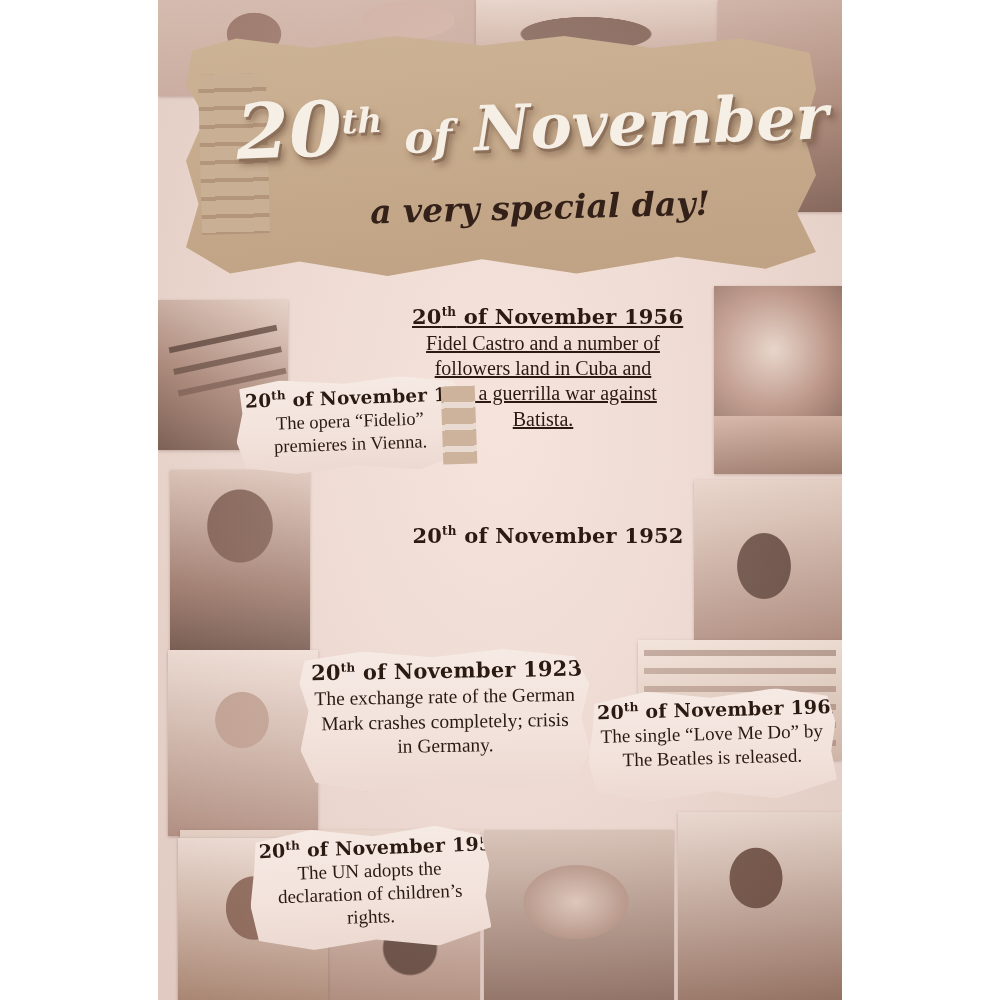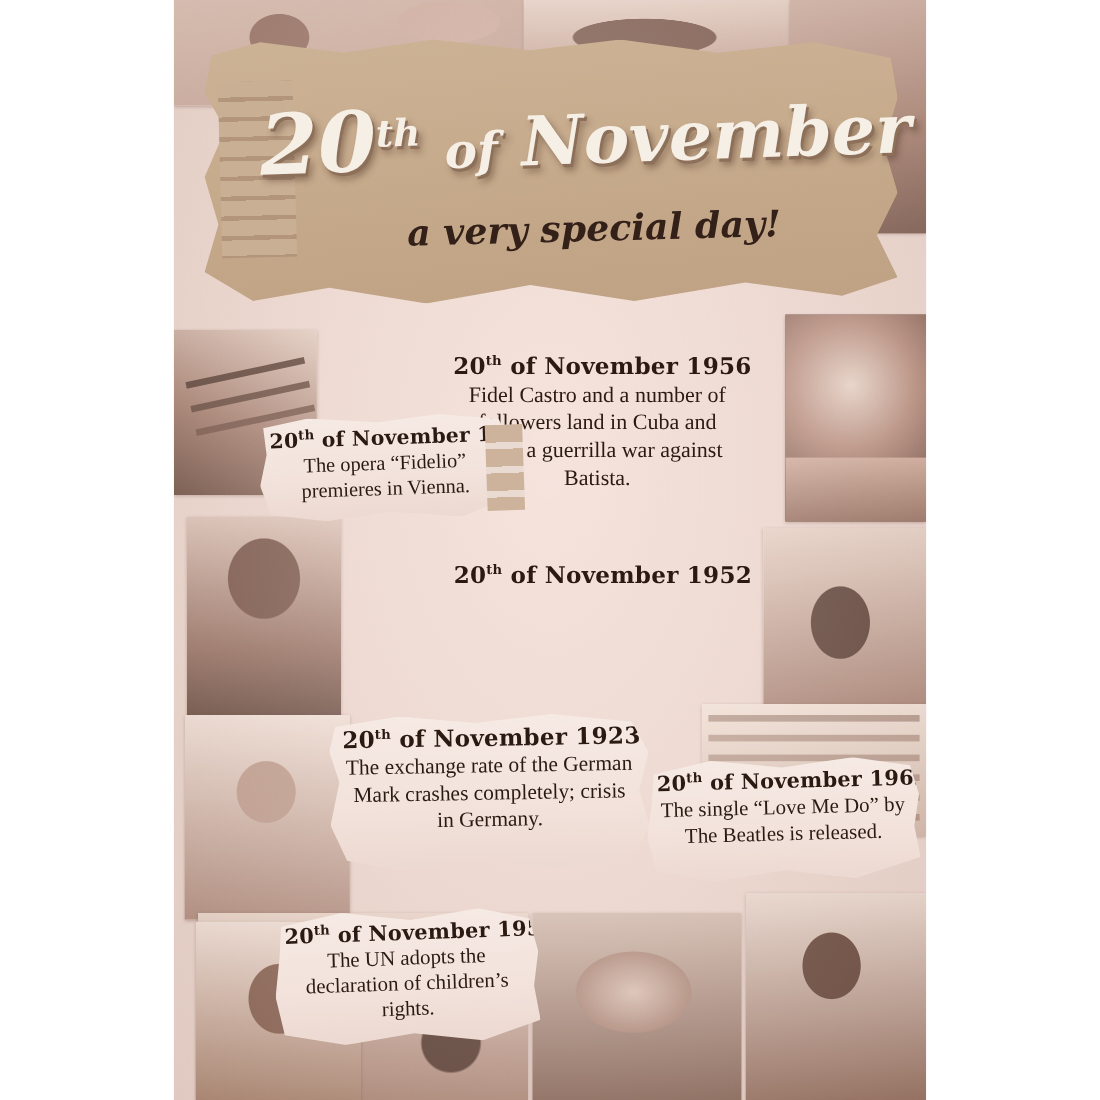--- a/index.html
+++ b/index.html
@@ -191,42 +191,42 @@
   }
   .note .hdr .sup { font-size: 12px; vertical-align: super; }
   .note .body {
     font-family: "Liberation Serif", serif;
     font-size: 19.5px;
     line-height: 1.22;
   }
 
   
   .note-1956 {
-    left: 398px; top: 310px; width: 290px;
-    background: none; box-shadow: none;
+    left: 398px; top: 294px; width: 290px;
+    background: none; box-shadow: none; text-decoration: underline;
   }
   .note-1956 .hdr { font-size: 21px; }
   .note-1956 .body { font-size: 20px; line-height: 1.26; }
 
   .note-1805 {
     left: 236px; top: 378px; width: 228px; height: 94px;
     transform: rotate(-2deg);
     clip-path: polygon(2% 8%, 20% 0%, 48% 6%, 72% 0%, 96% 7%, 100% 30%, 97% 56%, 100% 82%, 80% 100%, 52% 93%, 26% 100%, 4% 92%, 0% 64%, 3% 34%);
     padding: 8px 10px;
   }
   .note-1805 .hdr { font-size: 18.5px; }
   .note-1805 .body { font-size: 18.5px; }
   .note-1805-tabs {
     position: absolute; left: 442px; top: 386px; width: 34px; height: 78px; z-index: 31;
     background: repeating-linear-gradient(180deg,#cdb39c 0px,#cdb39c 16px,#e9dbd2 16px,#e9dbd2 22px);
     transform: rotate(-2deg);
   }
 
   .note-1952 {
-    left: 398px; top: 500px; width: 300px;
+    left: 398px; top: 513px; width: 300px;
     background: none; box-shadow: none;
   }
   .note-1952 .hdr { font-size: 21px; }
   .note-1952 .body { font-size: 19.5px; line-height: 1.26; }
 
   .note-1923 {
     left: 300px; top: 650px; width: 290px; height: 140px;
     transform: rotate(-1deg);
     clip-path: polygon(2% 6%, 22% 0%, 46% 5%, 70% 0%, 95% 6%, 100% 26%, 97% 50%, 100% 74%, 94% 96%, 70% 100%, 46% 94%, 22% 100%, 5% 93%, 0% 70%, 3% 42%, 0% 22%);
     padding: 8px 12px;

